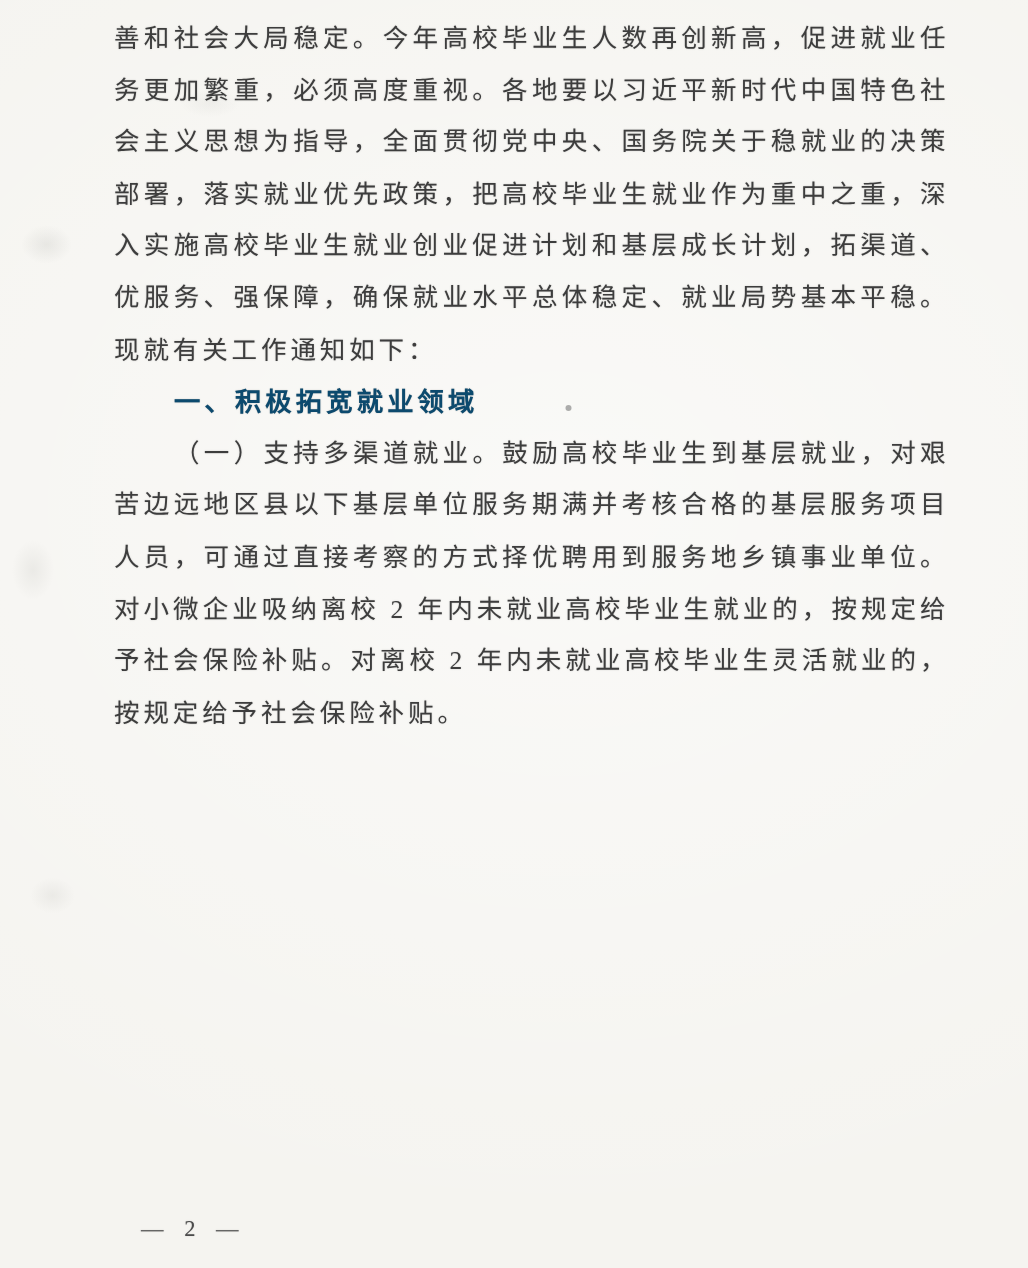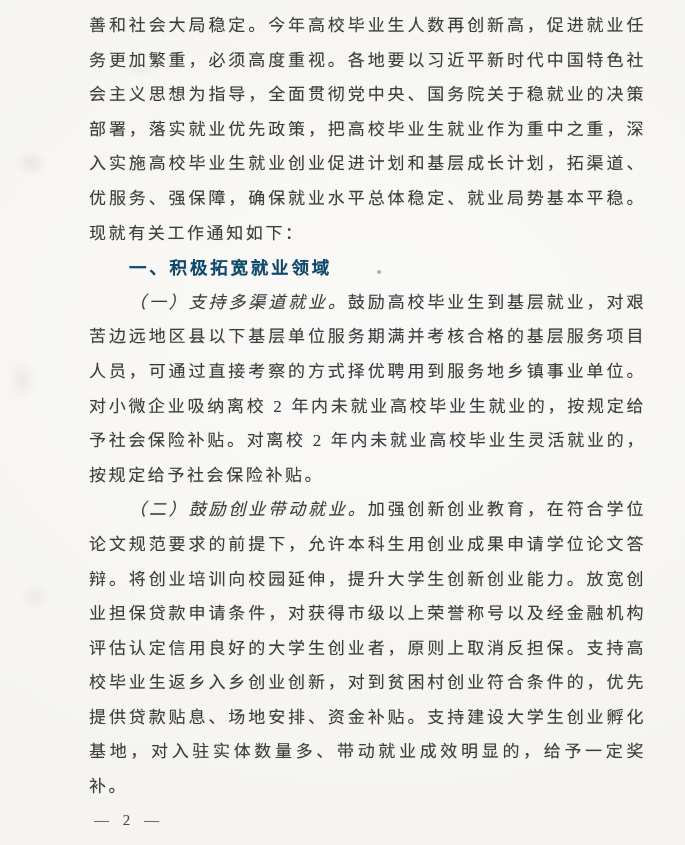--- a/index.html
+++ b/index.html
@@ -48,21 +48,20 @@
     position: absolute;
     left: 76px;
     top: 9px;
     width: 557px;
     font-size: 17px;
     line-height: 34.6px;
     color: #3d3d3d;
     letter-spacing: 2.6px;
     text-align: justify;
     text-shadow: 0 0 1px rgba(90,90,90,0.35);
-    margin-left: 13px;
   }
 
   .para {
     margin: 0;
   }
   .para.indented {
     text-indent: 40px;
   }
 
   .section-heading {
@@ -72,21 +71,20 @@
     font-size: 17.5px;
     line-height: 34.6px;
     letter-spacing: 2.8px;
     color: #0c4a6e;
     text-indent: 40px;
     text-shadow: 0 0 0.8px rgba(70,70,70,0.4);
   }
 
   
   .lead {
-    font-style: italic;
   }
 
   .page-number {
     position: absolute;
     left: 94px;
     top: 812px;
     font-family: "Liberation Serif", "DejaVu Serif", serif;
     font-size: 15px;
     letter-spacing: 5px;
     color: #4b4b4b;
@@ -105,19 +103,18 @@
   <div class="speck"></div>
 
   <main class="doc">
 
     <p class="para">善和社会大局稳定。今年高校毕业生人数再创新高，促进就业任务更加繁重，必须高度重视。各地要以习近平新时代中国特色社会主义思想为指导，全面贯彻党中央、国务院关于稳就业的决策部署，落实就业优先政策，把高校毕业生就业作为重中之重，深入实施高校毕业生就业创业促进计划和基层成长计划，拓渠道、优服务、强保障，确保就业水平总体稳定、就业局势基本平稳。现就有关工作通知如下：</p>
 
     <h2 class="section-heading">一、积极拓宽就业领域</h2>
 
     <p class="para indented"><span class="lead">（一）支持多渠道就业。</span><span>鼓励高校毕业生到基层就业，对艰苦边远地区县以下基层单位服务期满并考核合格的基层服务项目人员，可通过直接考察的方式择优聘用到服务地乡镇事业单位。对小微企业吸纳离校 2 年内未就业高校毕业生就业的，按规定给予社会保险补贴。对离校 2 年内未就业高校毕业生灵活就业的，按规定给予社会保险补贴。</span></p>
 
-    <p class="para indented"><span class="lead">（二）鼓励创业带动就业。</span><span>加强创新创业教育，在符合学位论文规范要求的前提下，允许本科生用创业成果申请学位论文答辩。将创业培训向校园延伸，提升大学生创新创业能力。放宽创业担保贷款申请条件，对获得市级以上荣誉称号以及经金融机构评估认定信用良好的大学生创业者，原则上取消反担保。支持高校毕业生返乡入乡创业创新，对到贫困村创业符合条件的，优先提供贷款贴息、场地安排、资金补贴。支持建设大学生创业孵化基地，对入驻实体数量多、带动就业成效明显的，给予一定奖补。</span></p>
 
   </main>
 
   <div class="page-number">—  2  —</div>
 
 </div>
 
 </body></html>

